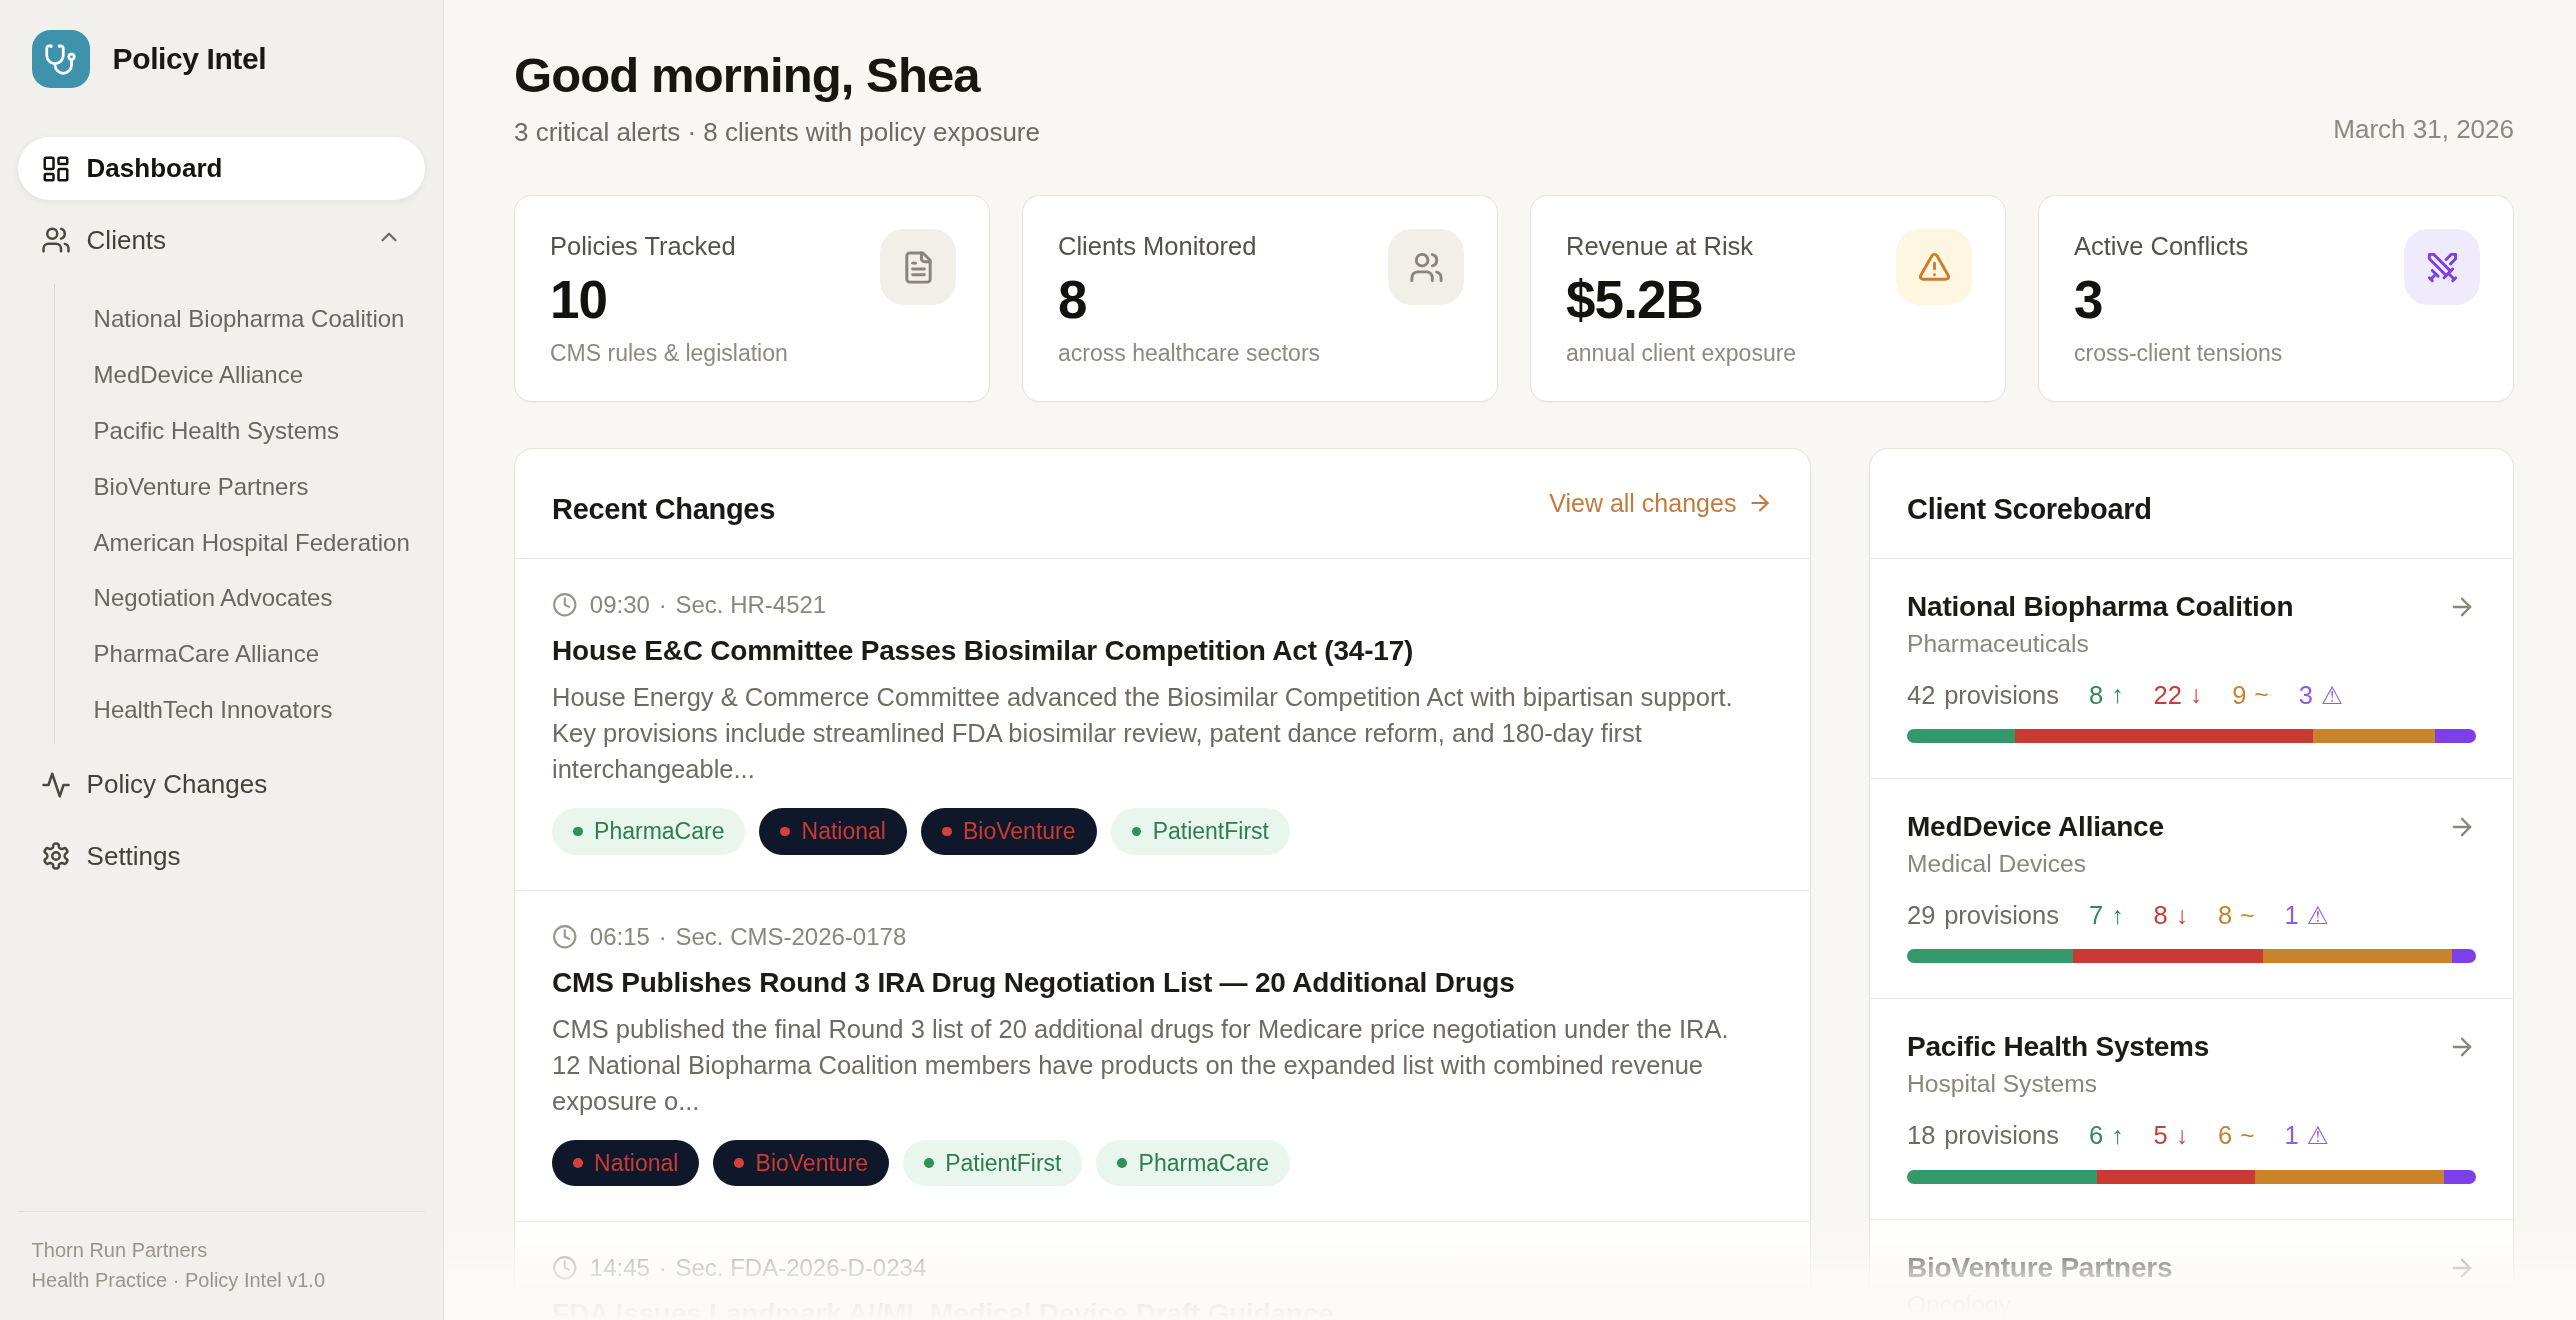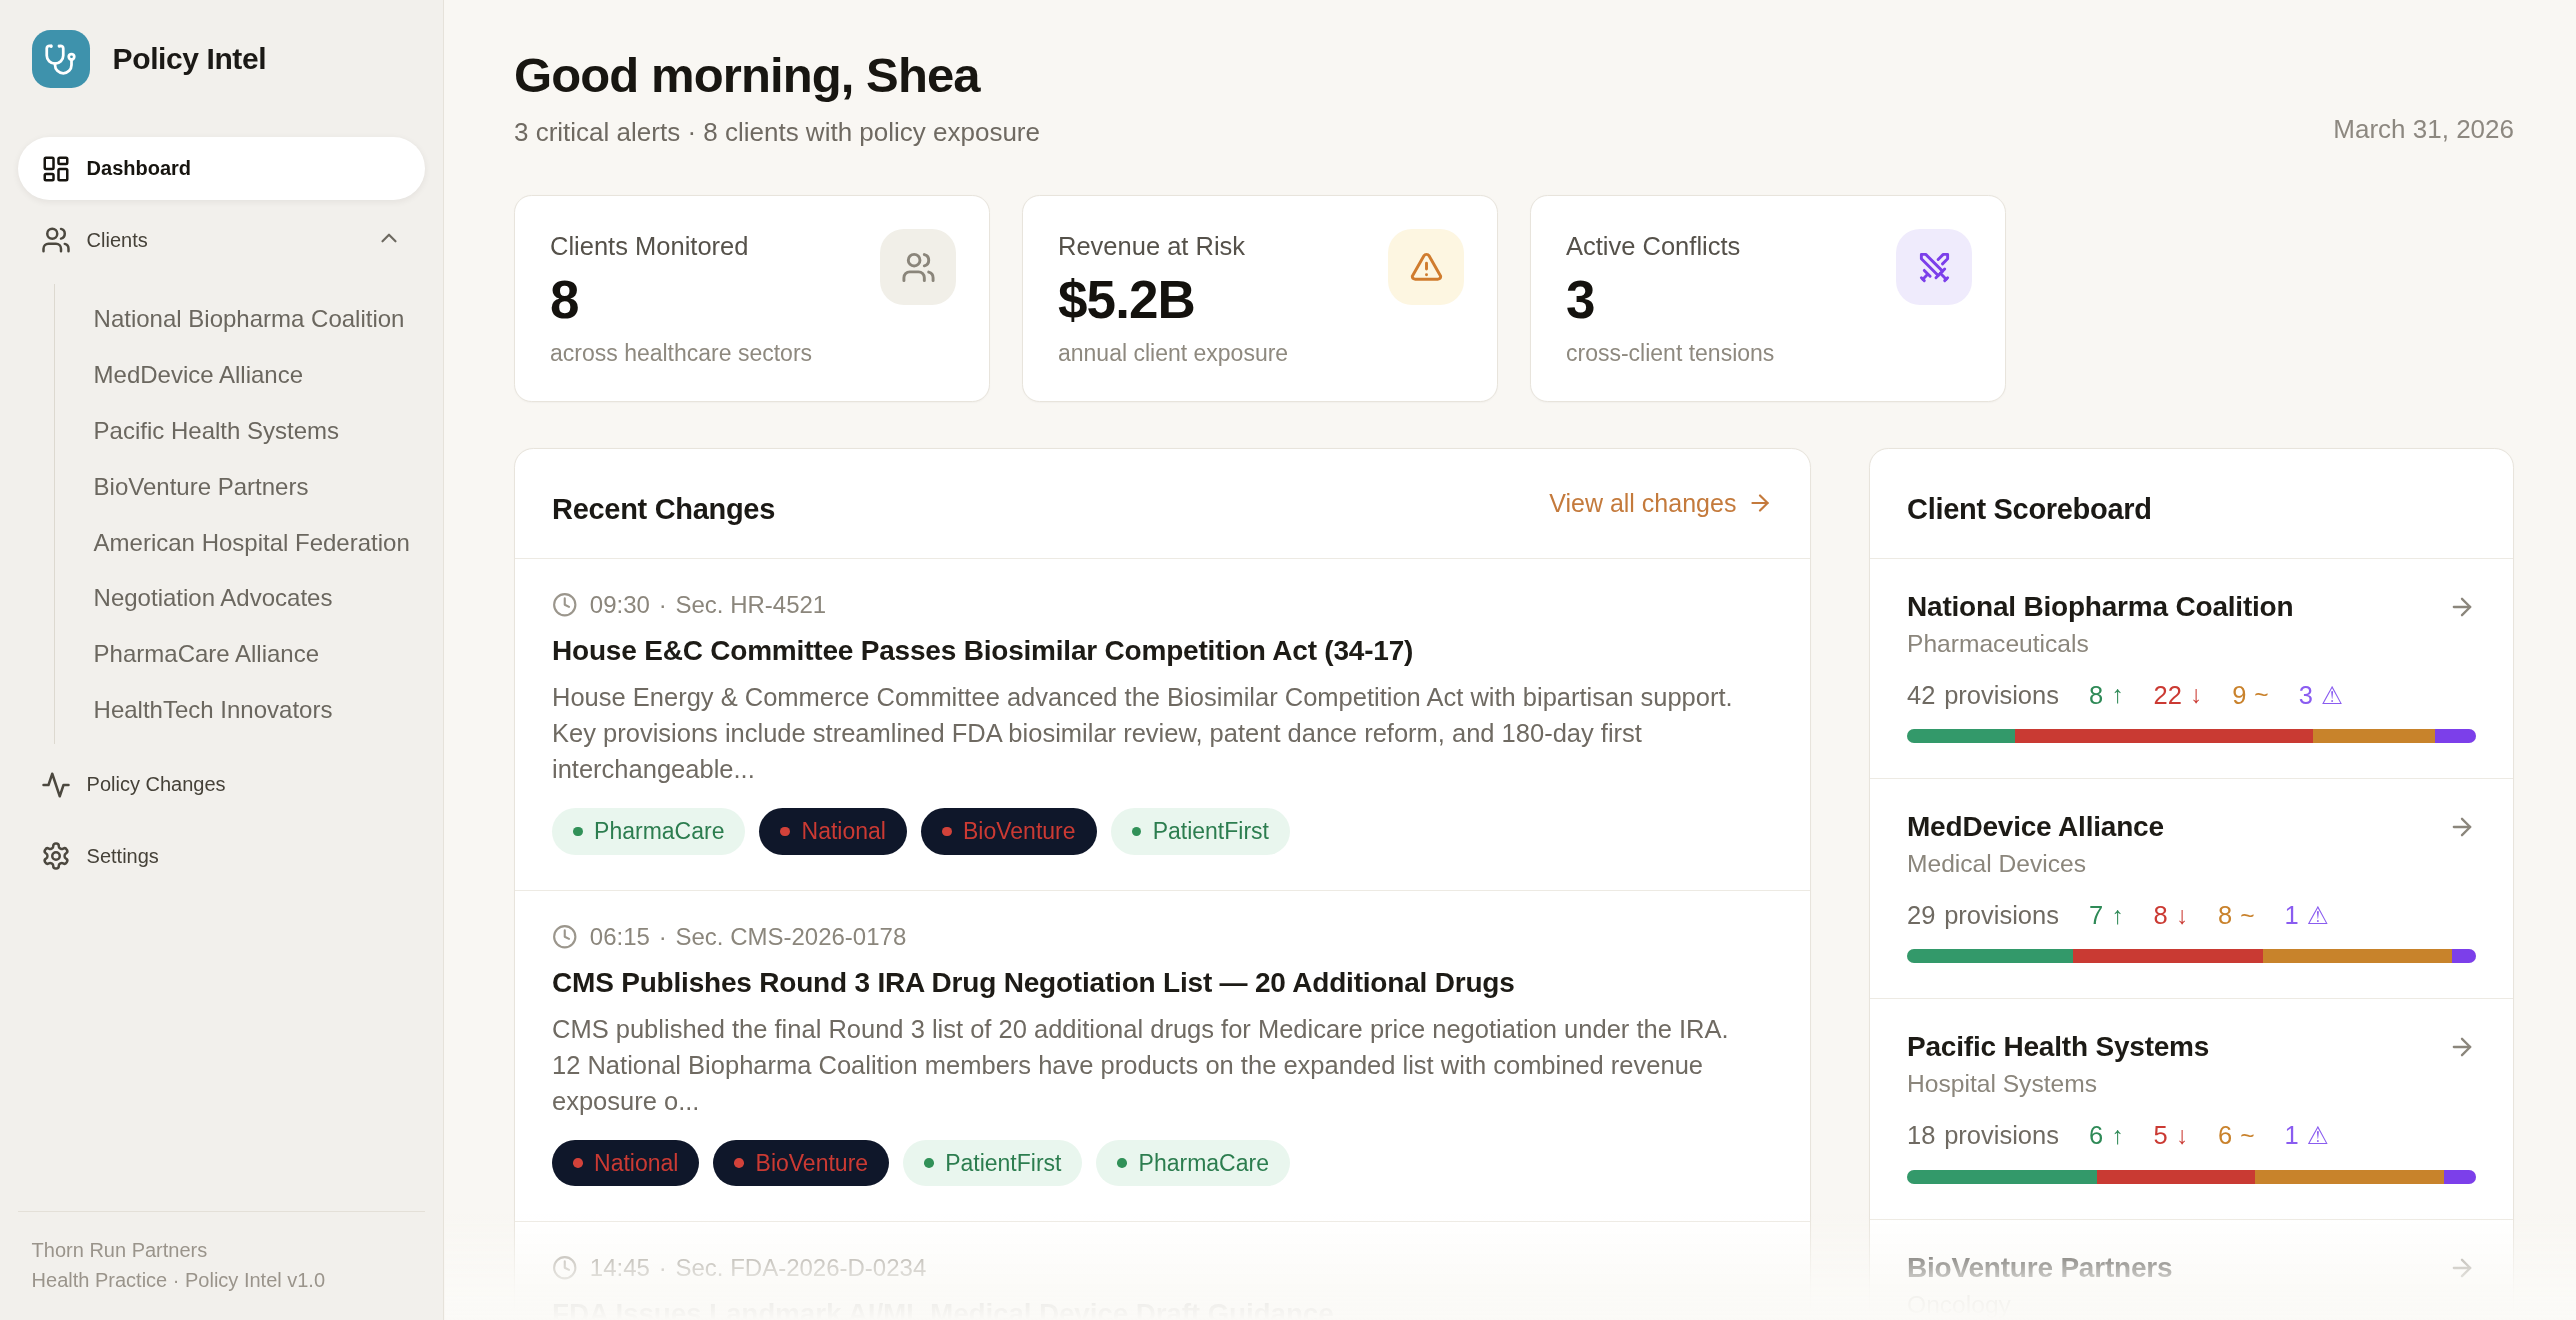--- a/index.html
+++ b/index.html
@@ -22,21 +22,21 @@
   }
   .logo-row { display:flex; align-items:center; gap:23px; padding-left:14px; }
   .logo-badge { width:58px; height:58px; border-radius:18.5px; background:#3e92ac; display:grid; place-items:center; flex:none; }
   .logo-badge svg { width:33px; height:33px; stroke:#ffffff; }
   .logo-title { font-size:30px; font-weight:700; letter-spacing:-0.4px; color:#1b1916; }
 
   .nav { margin-top:49px; display:flex; flex-direction:column; }
   .nav-item {
     display:flex; align-items:center; gap:16px;
     height:63px; padding:0 23px; border-radius:32px;
-    font-size:20px; font-weight:500; color:#454138; cursor:pointer;
+    font-size:26px; font-weight:500; color:#454138; cursor:pointer;
     margin-bottom:8.8px;
   }
   .nav-item svg { width:30px; height:30px; stroke:#4c483f; flex:none; }
   .nav-item.active { background:#ffffff; color:#16140f; font-weight:600; box-shadow:0 1.8px 7px rgba(40,34,22,.07); }
   .nav-item.active svg { stroke:#16140f; }
   .nav-flex { flex:1; }
   .chev svg { width:26px; height:26px; stroke:#6d6960; }
 
   .client-list {
     list-style:none; margin:3.5px 0 8.8px 36px; padding:7px 0 7px 39px;
@@ -192,20 +192,34 @@
   <div class="header-row">
     <div>
       <h1 class="greeting">Good morning, Shea</h1>
       <div class="subtitle">3 critical alerts · 8 clients with policy exposure</div>
     </div>
     <div class="date">March 31, 2026</div>
   </div>
 
   <div class="stats-grid">
     <div class="stat-card">
+      <div class="stat-label">Policies Tracked</div>
+      <div class="stat-value">10</div>
+      <div class="stat-sub">CMS rules &amp; legislation</div>
+      <span class="stat-icon icon-beige">
+        <svg class="icon" viewBox="0 0 24 24">
+          <path d="M15 2H6a2 2 0 0 0-2 2v16a2 2 0 0 0 2 2h12a2 2 0 0 0 2-2V7Z"></path>
+          <path d="M14 2v4a2 2 0 0 0 2 2h4"></path>
+            <path d="M16 13H8"></path>
+            <path d="M16 17H8"></path>
+            <path d="M10 9H8"></path>
+        </svg>
+      </span>
+    </div>
+    <div class="stat-card">
       <div class="stat-label">Clients Monitored</div>
       <div class="stat-value">8</div>
       <div class="stat-sub">across healthcare sectors</div>
       <span class="stat-icon icon-beige">
         <svg class="icon" viewBox="0 0 24 24">
           <path d="M16 21v-2a4 4 0 0 0-4-4H6a4 4 0 0 0-4 4v2"></path>
             <circle cx="9" cy="7" r="4"></circle>
           <path d="M22 21v-2a4 4 0 0 0-3-3.87"></path>
             <path d="M16 3.13a4 4 0 0 1 0 7.75"></path>
         </svg>

